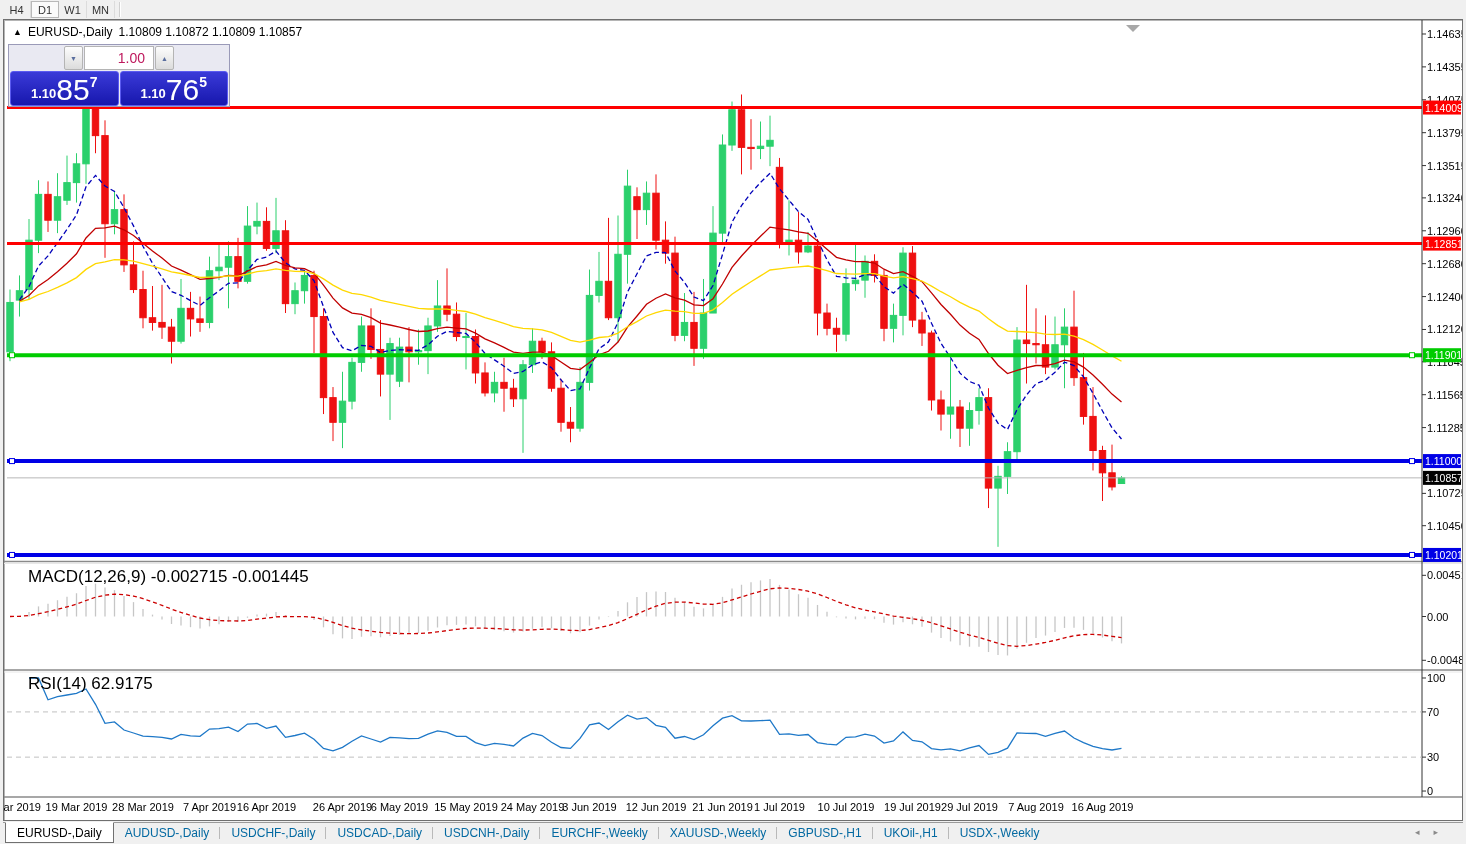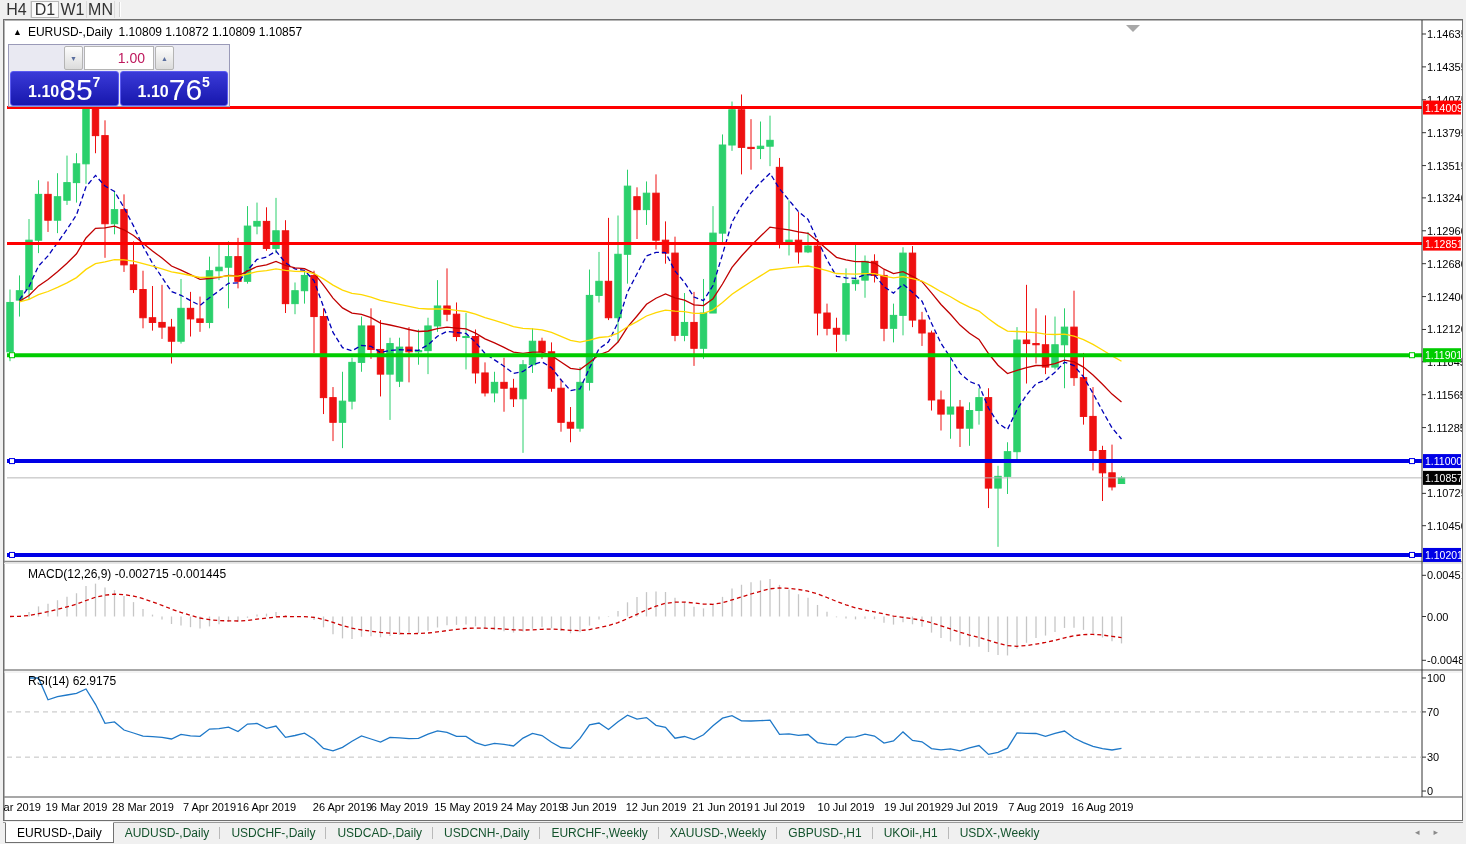--- a/index.html
+++ b/index.html
@@ -4,21 +4,21 @@
 <style>
   * { box-sizing: border-box; }
   html,body { margin:0; padding:0; }
   body {
     width:1466px; height:844px; position:relative; overflow:hidden;
     background:#f0f0f0; font-family:"Liberation Sans", sans-serif; color:#000;
   }
   
   .toolbar { position:absolute; top:0; left:0; width:1466px; height:19px;
     background:#f0f0f0; display:flex; align-items:center; padding-left:3px; }
-  .tf-btn { width:28px; height:17px; font-size:16px; color:#333; display:flex;
+  .tf-btn { width:28px; height:17px; font-size:11px; color:#333; display:flex;
     align-items:center; justify-content:center; background:transparent; border:none;
     border-right:1px solid #dcdcdc; cursor:default; font-family:inherit; }
   .tf-btn.active { background:#fafafa; border:1px solid #b8b8b8; }
   .tf-sep { width:1px; height:15px; background:#d0d0d0; margin-left:4px; box-shadow:1px 0 0 #fff; }
   
   .chart-frame { position:absolute; top:19px; left:3px; width:1460px; height:802px;
     background:#fff; border:1px solid #6f6f6f; box-shadow:inset 1px 1px 0 #b5b5b5; }
   .chart-frame svg { position:absolute; left:0; top:0; }
   .chart-title { position:absolute; left:9px; top:5px; font-size:12px; color:#000;
     display:flex; align-items:center; gap:6px; z-index:5; }
@@ -33,32 +33,32 @@
   .spin-btn { flex:0 0 19px; background:linear-gradient(#fdfdfd,#dcdcdc); border:1px solid #b4b4b4;
     border-radius:2px; display:flex; align-items:center; justify-content:center;
     color:#5a6e9e; font-size:7px; cursor:pointer; }
   .vol-box { flex:1 1 auto; background:#fff; border:1px solid #b4b4b4;
     display:flex; align-items:center; justify-content:flex-end; padding-right:8px;
     font-size:14px; color:#be185d; }
   .tp-row2 { display:flex; height:35px; gap:1px; margin-top:1px; }
   .price-big { flex:1 1 50%; background:linear-gradient(#3a3ad8,#1717ad); border:1px solid #5a5af0;
     border-radius:3px; color:#fff; display:flex; align-items:flex-end; justify-content:center;
     padding-bottom:2px; cursor:pointer; }
-  .price-big .pfx { font-size:16px; font-weight:bold; line-height:1; margin-bottom:3px; }
+  .price-big .pfx { font-size:13px; font-weight:bold; line-height:1; margin-bottom:3px; }
   .price-big .big { font-size:30px; font-weight:normal; line-height:0.9; }
   .price-big .sup { font-size:14px; font-weight:bold; line-height:1; margin-bottom:14px; }
   
-  .pane-label { position:absolute; left:8px; font-size:12px; color:#000; z-index:4;padding-left:16px; }
+  .pane-label { position:absolute; left:8px; font-size:17px; color:#000; z-index:4;padding-left:16px; }
   .macd-label { top:547px; }
   .rsi-label  { top:654px; }
   
   .tab-bar { position:absolute; left:3px; top:822px; width:1460px; height:21px;
     background:#f0f0f0; border-top:1px solid #9a9a9a; display:flex; align-items:stretch;
     padding-left:2px; }
-  .tab { display:flex; align-items:center; padding:0 11px; font-size:12px; color:#14532d;
+  .tab { display:flex; align-items:center; padding:0 11px; font-size:12px; color:#0369a1;
     cursor:pointer; position:relative; }
   .tab:not(.active):not(:last-child)::after { content:""; position:absolute; right:0; top:4px;
     bottom:4px; width:1px; background:#b9b9b9; }
   .tab.active { background:#fff; border:1px solid #707070; border-top:1px solid #fff;
     color:#000; margin-top:-1px; }
   .tab-arrows { position:absolute; right:14px; top:827px; color:#8a8a8a; font-size:9px;
     letter-spacing:14px; z-index:5; cursor:pointer; }
 </style>
 </head>
 <body>

